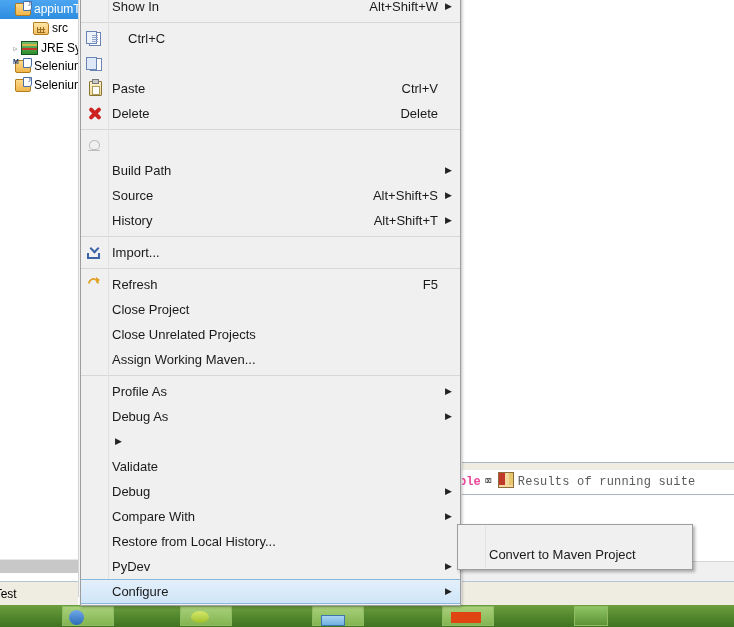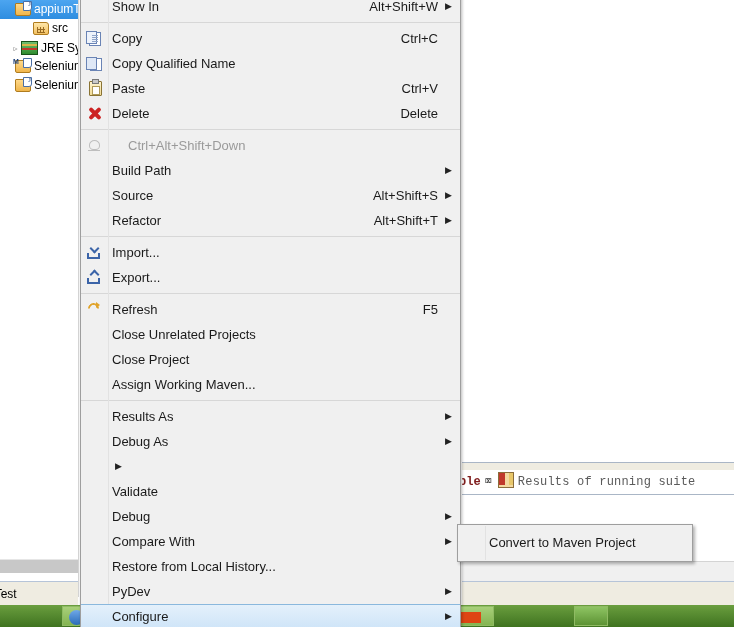--- a/index.html
+++ b/index.html
@@ -207,21 +207,21 @@
     white-space: nowrap;
     font-family: "Liberation Mono", monospace;
     font-size: 12px;
     color: #555;
     line-height: 24px;
     overflow: hidden;
   }
   #view-tabs .tab-console {
     display: inline-block;
     margin-left: -3px;
-    color: #7f1d1d;
+    color: #ec4899;
     font-weight: bold;
     font-family: "Liberation Mono", monospace;
   }
   #view-tabs .close-x {
     display: inline-block;
     margin: 0 6px 0 4px;
     color: #333;
     font-size: 12px;
   }
   #view-tabs .tng-icon {
@@ -513,21 +513,21 @@
     box-sizing: border-box;
     padding: 1px 0;
     z-index: 60;
   }
   #submenu .gutter-line {
     position: absolute;
     left: 27px; top: 1px; bottom: 1px;
     width: 1px;
     background: #e2e2e2;
   }
-  #submenu .mi { height: 34px; line-height: 26px; }
+  #submenu .mi { height: 42px; line-height: 26px; align-items: flex-end; }
 </style>
 </head>
 <body>
 
 <div id="workbench">
 
   <div id="package-explorer">
     <div id="explorer-rows">
         <div class="tree-row selected"><span class="twisty"></span><span class="tree-icon ico-project java"></span><span>appiumTe</span></div>
         <div class="tree-row"><span class="indent" style="width: 18px;"></span><span class="twisty"></span><span class="tree-icon ico-src"></span><span>src</span></div>
@@ -582,29 +582,27 @@
         <span class="mi-icon"></span>
         <span class="mi-label">Show In</span>
         <span class="mi-accel">Alt+Shift+W</span>
         <span class="mi-arrow">▶</span>
       </div>
       <div class="sep"></div>
       <div class="mi">
         <span class="mi-icon">
           <span class="gi gi-copy"></span>
         </span>
-        <span class="mi-label">Copy</span>
         <span class="mi-accel">Ctrl+C</span>
         <span class="mi-arrow empty">▶</span>
       </div>
       <div class="mi">
         <span class="mi-icon">
           <span class="gi gi-copyqn"></span>
         </span>
-        <span class="mi-label">Copy Qualified Name</span>
         <span class="mi-arrow empty">▶</span>
       </div>
       <div class="mi">
         <span class="mi-icon">
           <span class="gi gi-paste"></span>
         </span>
         <span class="mi-label">Paste</span>
         <span class="mi-accel">Ctrl+V</span>
         <span class="mi-arrow empty">▶</span>
       </div>
@@ -614,83 +612,75 @@
         </span>
         <span class="mi-label">Delete</span>
         <span class="mi-accel">Delete</span>
         <span class="mi-arrow empty">▶</span>
       </div>
       <div class="sep"></div>
       <div class="mi disabled">
         <span class="mi-icon">
           <span class="gi gi-remctx"></span>
         </span>
-        <span class="mi-accel">Ctrl+Alt+Shift+Down</span>
         <span class="mi-arrow empty">▶</span>
       </div>
       <div class="mi">
         <span class="mi-icon"></span>
         <span class="mi-label">Build Path</span>
         <span class="mi-arrow">▶</span>
       </div>
       <div class="mi">
         <span class="mi-icon"></span>
         <span class="mi-label">Source</span>
         <span class="mi-accel">Alt+Shift+S</span>
         <span class="mi-arrow">▶</span>
       </div>
       <div class="mi">
         <span class="mi-icon"></span>
-        <span class="mi-label">Refactor</span>
+        <span class="mi-label">History</span>
         <span class="mi-accel">Alt+Shift+T</span>
         <span class="mi-arrow">▶</span>
       </div>
       <div class="sep"></div>
       <div class="mi">
         <span class="mi-icon">
           <span class="gi gi-import"></span>
         </span>
         <span class="mi-label">Import...</span>
-        <span class="mi-arrow empty">▶</span>
-      </div>
-      <div class="mi">
-        <span class="mi-icon">
-          <span class="gi gi-export"></span>
-        </span>
-        <span class="mi-label">Export...</span>
         <span class="mi-arrow empty">▶</span>
       </div>
       <div class="sep"></div>
       <div class="mi">
         <span class="mi-icon">
           <span class="gi gi-refresh"></span>
         </span>
         <span class="mi-label">Refresh</span>
         <span class="mi-accel">F5</span>
         <span class="mi-arrow empty">▶</span>
       </div>
       <div class="mi">
         <span class="mi-icon"></span>
+        <span class="mi-label">Close Project</span>
+        <span class="mi-arrow empty">▶</span>
+      </div>
+      <div class="mi">
+        <span class="mi-icon"></span>
         <span class="mi-label">Close Unrelated Projects</span>
         <span class="mi-arrow empty">▶</span>
       </div>
       <div class="mi">
         <span class="mi-icon"></span>
-        <span class="mi-label">Close Project</span>
-        <span class="mi-arrow empty">▶</span>
-      </div>
-      <div class="mi">
-        <span class="mi-icon"></span>
         <span class="mi-label">Assign Working Maven...</span>
         <span class="mi-arrow empty">▶</span>
       </div>
       <div class="sep"></div>
       <div class="mi">
         <span class="mi-icon"></span>
-        <span class="mi-label">Results As</span>
+        <span class="mi-label">Profile As</span>
         <span class="mi-arrow">▶</span>
       </div>
       <div class="mi">
         <span class="mi-icon"></span>
         <span class="mi-label">Debug As</span>
         <span class="mi-arrow">▶</span>
       </div>
       <div class="mi">
         <span class="mi-icon"></span>
         <span class="mi-arrow">▶</span>

